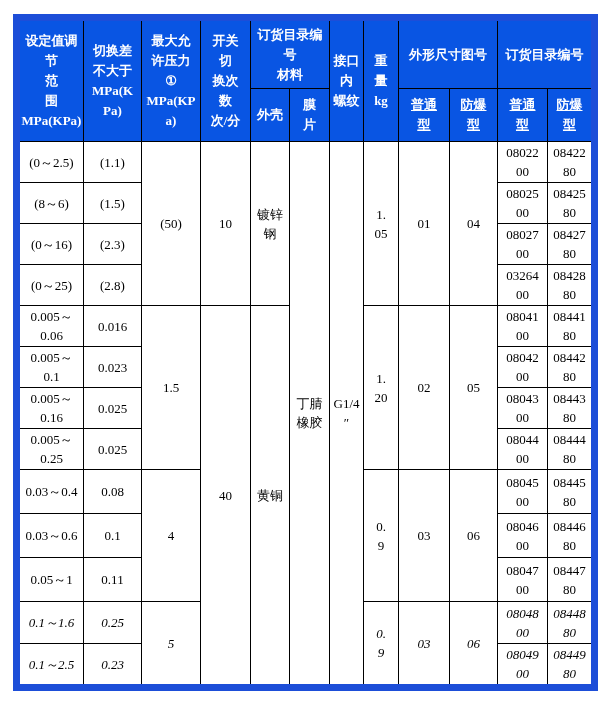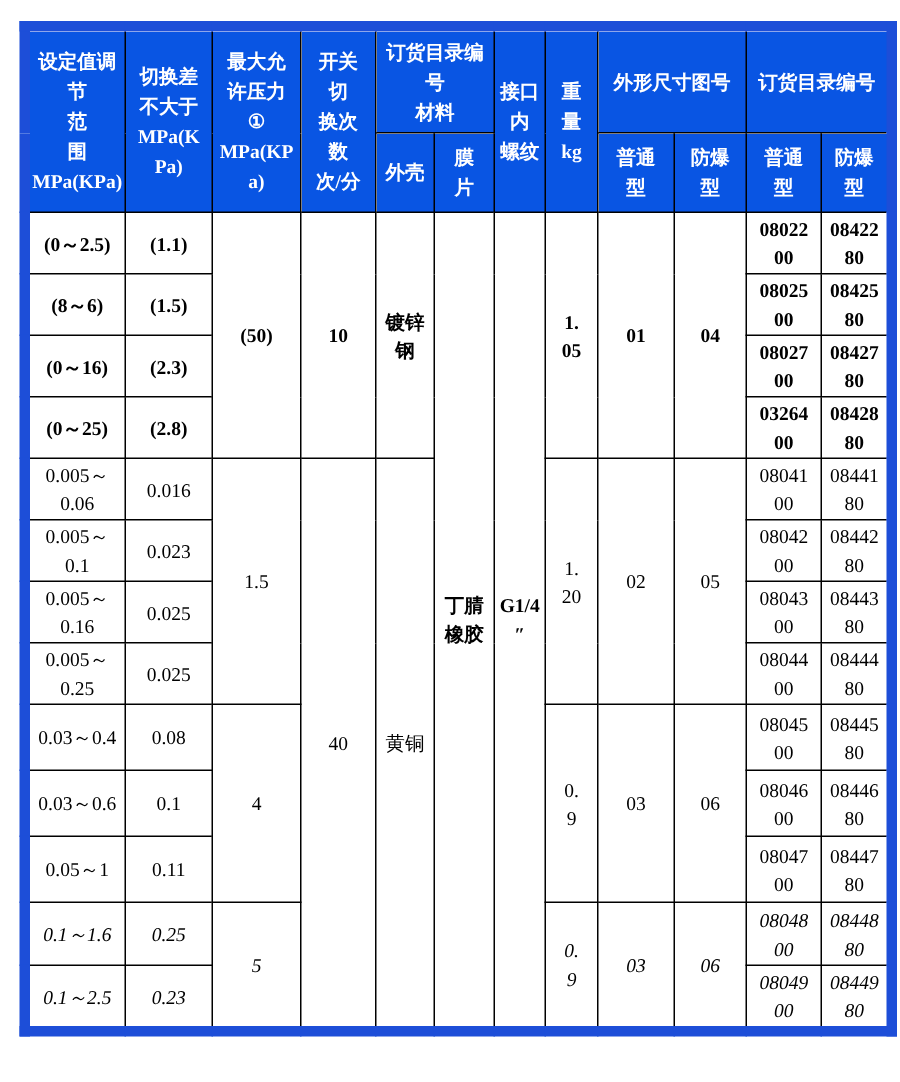--- a/index.html
+++ b/index.html
@@ -38,24 +38,24 @@
     font-weight: bold;
     font-size: 13px;
     line-height: 20px;
   }
   td {
     color: #000000;
     font-size: 13px;
     line-height: 19px;
     background: #ffffff;
   }
-  th.u { }
+  th.u { text-decoration: underline; }
   tr.hg  { height: 71px; }
   tr.hs  { height: 53px; }
-  tr.r40 { height: 40px; font-weight: bold; }
+  tr.r40 { height: 40px; }
   tr.r41 { height: 41px; }
   tr.r44 { height: 44px; }
   tr.r42 { height: 42px; font-style: italic; }
 </style>
 </head>
 <body>
 
 <div class="page">
 <table class="spec">
   <colgroup>

